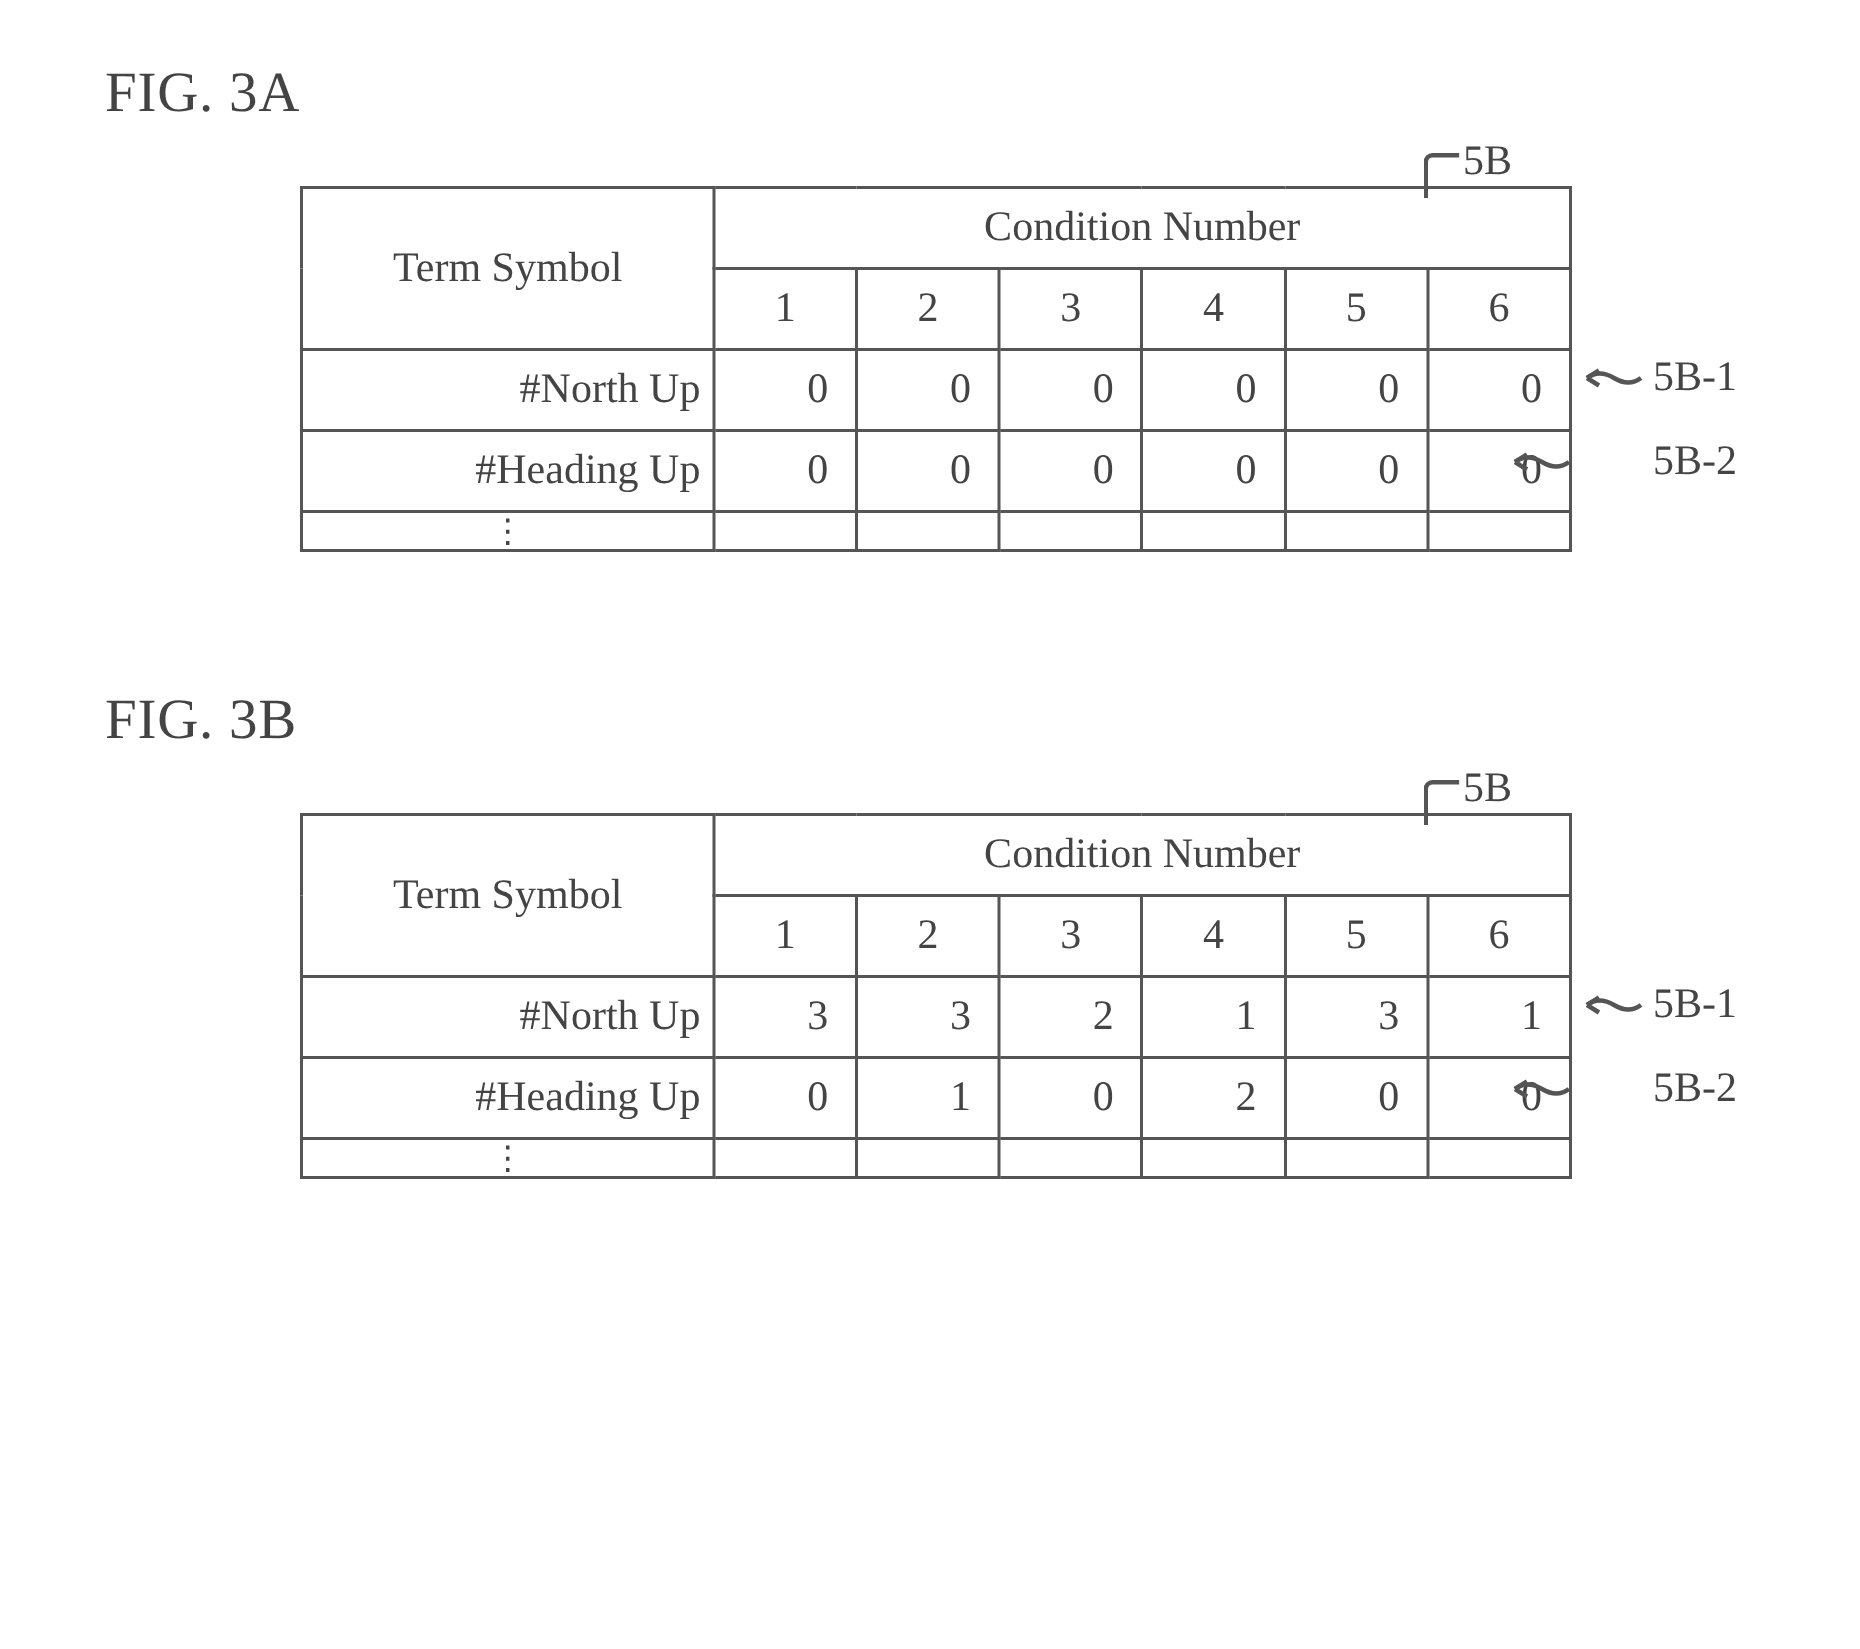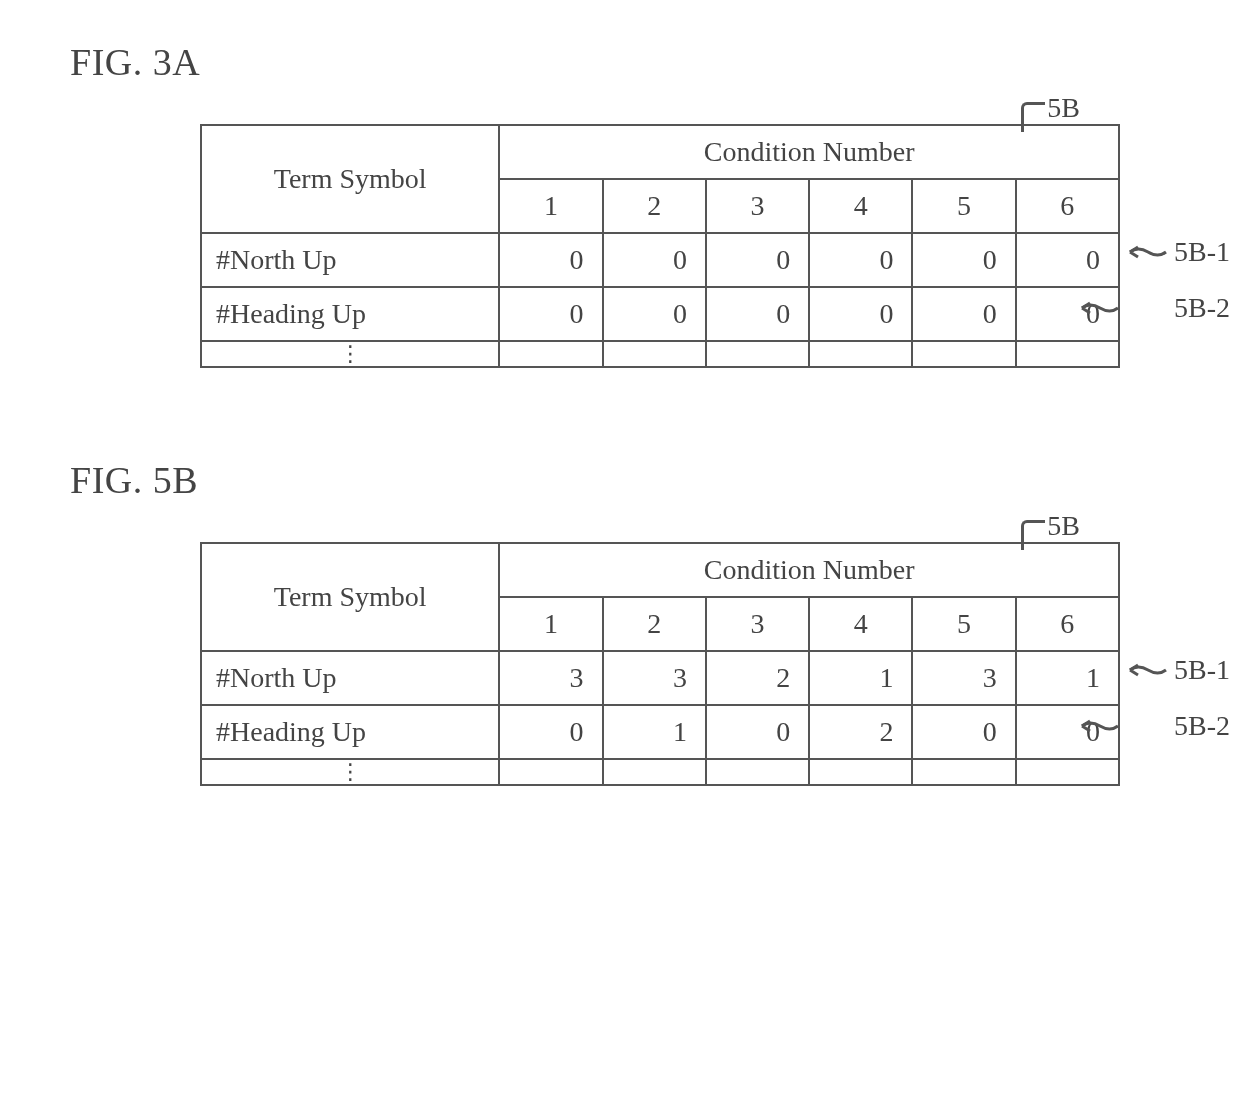--- a/index.html
+++ b/index.html
@@ -14,36 +14,36 @@
     .figure-block { margin-bottom: 90px; position: relative; }
     .figure-label {
       font-size: 38px;
       margin-bottom: 40px;
       margin-left: 10px;
       letter-spacing: 0.5px;
     }
     .table-wrap {
       position: relative;
       margin-left: 140px;
-      width: 920px;
+      width: 848px;
     }
     table.data {
       border-collapse: collapse;
       width: 100%;
       table-layout: fixed;
     }
     table.data th, table.data td {
       border: 2px solid #555;
       padding: 10px 8px;
       font-weight: normal;
       vertical-align: middle;
     }
     table.data .term-col { width: 260px; }
     table.data .cond-col { width: 90px; }
-    table.data td.term { text-align: left; padding-left: 14px; }
+    table.data td.term { text-align: right; padding-left: 14px; }
     table.data td.val  { text-align: right; padding-right: 18px; }
     table.data th { text-align: center; }
     table.data td.dots { text-align: center; font-size: 22px; line-height: 12px; padding: 6px 0;}
     
     .callout {
       position: absolute;
       display: flex;
       align-items: center;
       font-size: 28px;
       color: #444;
@@ -139,21 +139,21 @@
             <td></td>
             <td></td>
             <td></td>
       </tr>
     </tbody>
       </table>
   </div>
 </div>
 
 <div class="figure-block">
-  <div class="figure-label">FIG. 5B</div>
+  <div class="figure-label">FIG. 3B</div>
 
   <div class="table-wrap">
 
     <div class="callout callout-top">
       <div class="hook"></div>
       <span>5B</span>
     </div>
 
     <div class="callout callout-right callout-r1">
       <svg width="40" height="24" viewBox="0 0 40 24">

